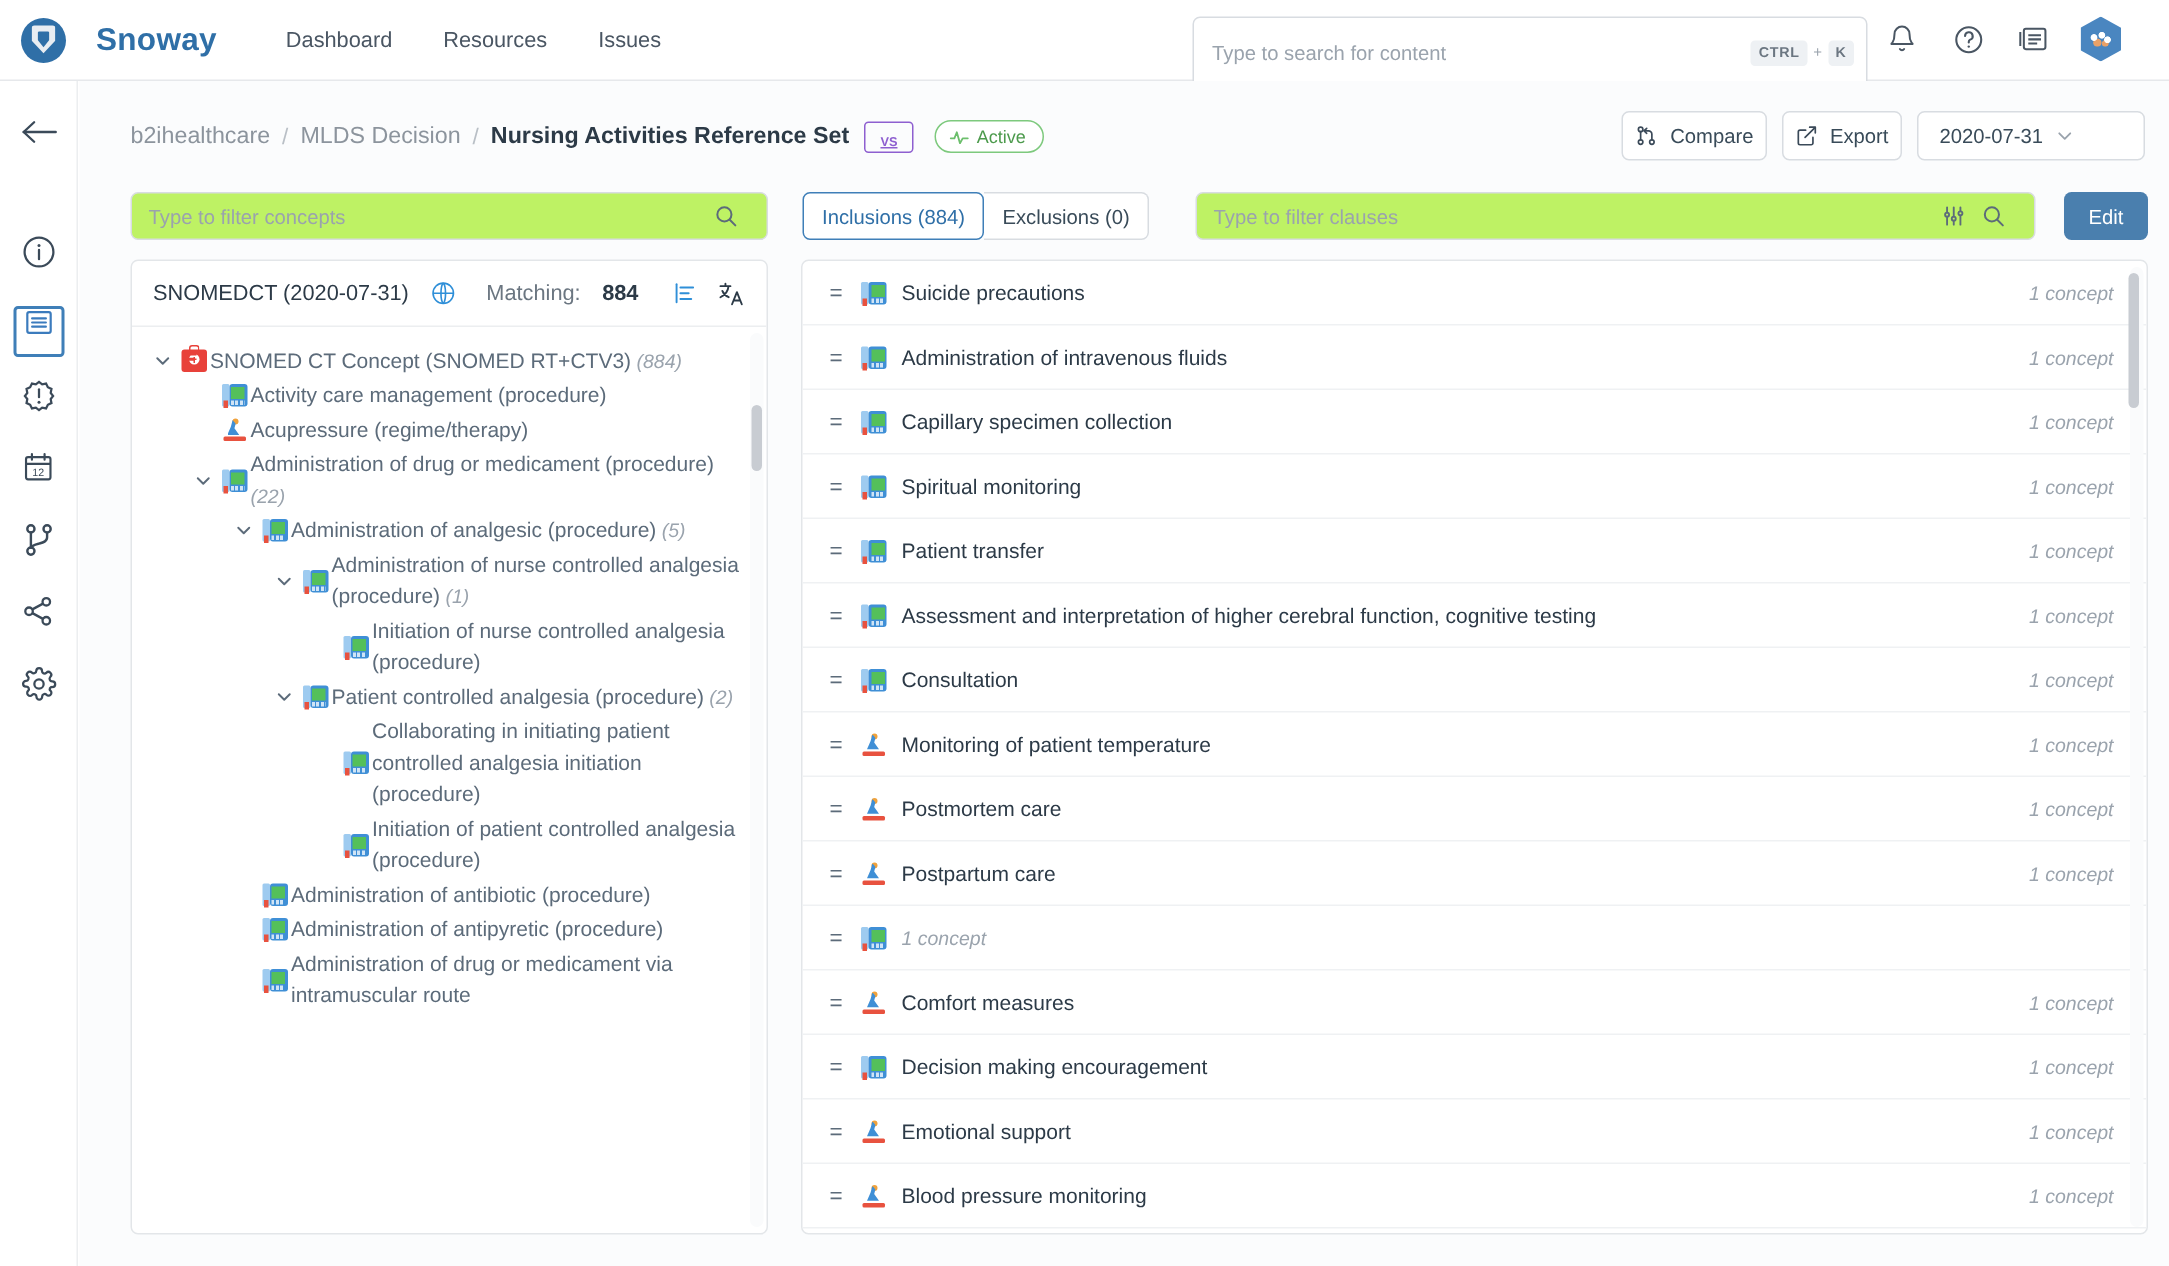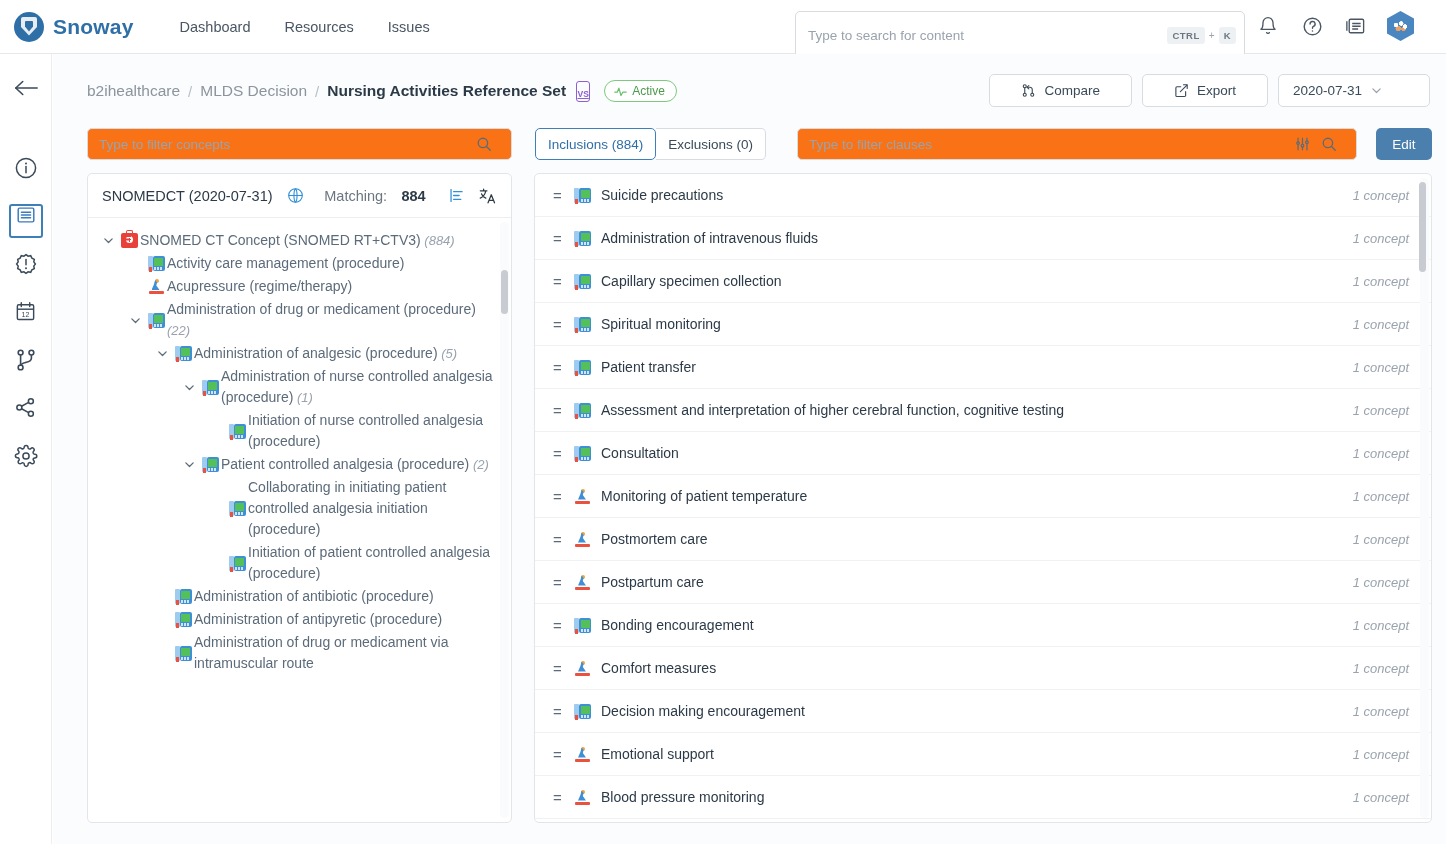--- a/index.html
+++ b/index.html
@@ -10,21 +10,21 @@
     overflow: hidden;
     color: #394b59;
   }
 
   
   .topnav {
     position: absolute; top: 0; left: 0; width: 1446px; height: 54px;
     background: #ffffff; border-bottom: 1px solid #e6e8eb;
     display: flex; align-items: center;
   }
-  .brand { display: flex; align-items: center; gap: 9px; margin-left: 14px; }
+  .brand { display: flex; align-items: center; gap: 20px; margin-left: 14px; }
   .brand-logo {
     width: 30px; height: 30px; border-radius: 50%;
     background: #2f6fa7; position: relative; flex: none;
   }
   .brand-logo::after {
     content: ""; position: absolute; left: 7px; top: 5px;
     width: 16px; height: 19px; background: #e8edf2;
     border-radius: 2px 2px 8px 8px;
     clip-path: polygon(0 0,100% 0,100% 55%,50% 100%,0 55%);
   }
@@ -85,44 +85,44 @@
   .rail-item.active { outline: 2px solid #3f7fb8; outline-offset: -2px; border-radius: 3px; }
 
   
   .main { position: absolute; left: 53px; top: 54px; width: 1393px; height: 790px; background: #fbfcfd; }
 
   .crumbrow { position: absolute; left: 34px; top: 26px; display: flex; align-items: center; gap: 8px; }
   .crumb { font-size: 15.5px; color: #8c949d; cursor: pointer; }
   .crumb-sep { font-size: 15px; color: #b9bfc6; }
   .crumb-current { font-size: 15.5px; color: #2c3a47; font-weight: 600; }
   .vs-badge {
-    width: 14px; height: 21px; border: 1.6px solid #8e5fd0; border-radius: 3px;
+    width: 33px; height: 21px; border: 1.6px solid #8e5fd0; border-radius: 3px;
     color: #8e5fd0; font-size: 8.5px; font-weight: 700;
     display: flex; align-items: flex-end; justify-content: center; padding-bottom: 2px;
     position: relative; margin-left: 2px; text-decoration: underline;
   }
   .status-pill {
     display: inline-flex; align-items: center; gap: 5px;
     border: 1.4px solid #7dc97d; color: #4c9a4c; border-radius: 13px;
     font-size: 12px; padding: 3px 11px 3px 9px; margin-left: 6px; background: #fff;
   }
 
   .toprightbtns { position: absolute; right: 16px; top: 20px; display: flex; align-items: center; gap: 10px; }
   .obtn {
     height: 33px; border: 1px solid #d8dce1; background: #fff; border-radius: 5px;
-    display: flex; align-items: center; gap: 8px; padding: 0 31px;
+    display: flex; align-items: center; gap: 8px; padding: 0 8px;
     font-size: 13.5px; color: #394b59; cursor: pointer; font-family: inherit;
   }
   .datebtn { width: 152px; justify-content: flex-start; padding: 0 12px 0 14px; }
 
   
   .filterrow { position: absolute; left: 34px; top: 74px; width: 1345px; height: 32px; }
   .fbox {
     position: absolute; height: 32px; border: 1px solid #d8dce1; border-radius: 5px;
-    background: #f97316; display: flex; align-items: center; padding: 0 19px 0 11px;
+    background: #bef264; display: flex; align-items: center; padding: 0 19px 0 11px;
   }
   .fbox input {
     flex: 1; border: none; outline: none; font-size: 13.5px; color: #394b59;
     font-family: inherit; background: transparent;
   }
   .fbox input::placeholder { color: #9aa3ad; }
   .concept-filter { left: 0; width: 425px; }
   .clause-filter { left: 710px; width: 560px; gap: 10px; }
 
   .segmented { position: absolute; left: 448px; top: 0; display: flex; height: 32px; }
@@ -663,21 +663,20 @@
             </span>
             <span class="clabel">Postpartum care</span>
             <span class="ccount">1 concept</span>
           </div>
           <div class="crow">
             <span class="cop">=</span>
             <span class="ic-proc">
               <span class="syr"></span>
               <span class="scr"></span>
             </span>
-            <span class="clabel">Bonding encouragement</span>
             <span class="ccount">1 concept</span>
           </div>
           <div class="crow">
             <span class="cop">=</span>
             <span class="ic-reg">
               <span class="dot"></span>
               <span class="bod"></span>
               <span class="bas"></span>
             </span>
             <span class="clabel">Comfort measures</span>

